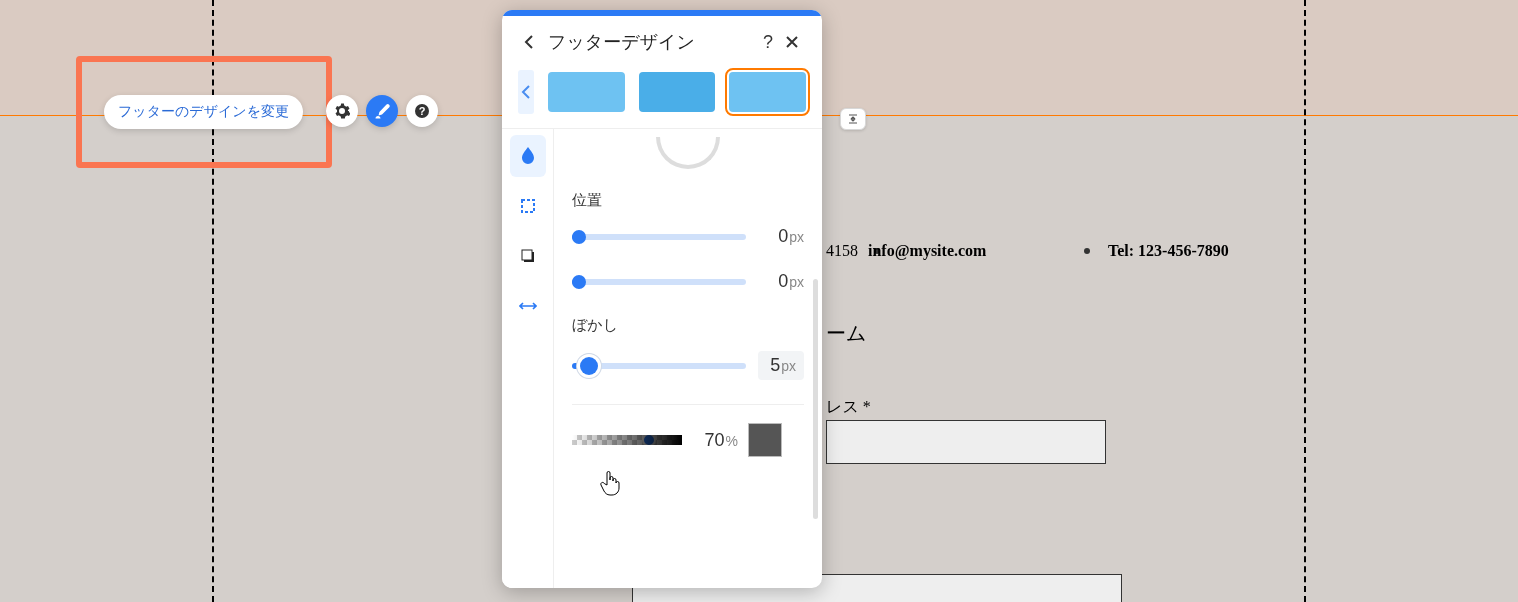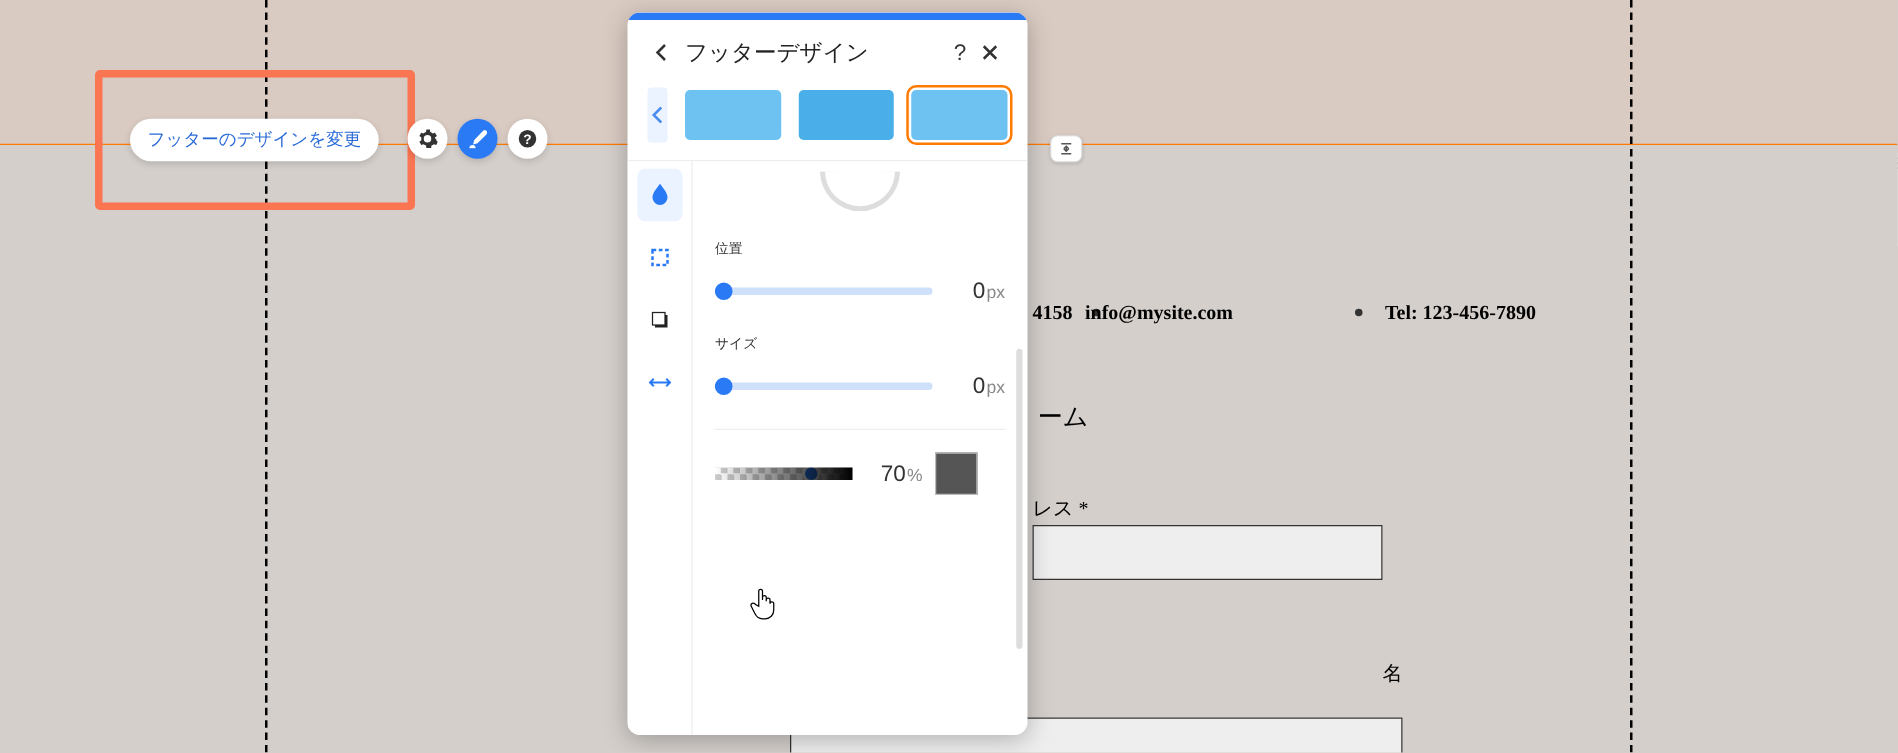--- a/index.html
+++ b/index.html
@@ -3,21 +3,21 @@
 <meta charset="utf-8">
 <style>
 * { box-sizing: border-box; margin: 0; padding: 0; }
 body {
   width: 1518px; height: 602px;
   font-family: -apple-system, BlinkMacSystemFont, "Segoe UI", sans-serif;
   background: #d4cfcb;
   overflow: hidden; position: relative;
 }
 .canvas {
-  position: absolute; inset: 0; text-align: right;
+  position: absolute; inset: 0;
 }
 .guide-v {
   position: absolute; top: 0; bottom: 0; width: 0;
   border-left: 2px dashed #000;
 }
 .header-band {
   position: absolute; left: 0; right: 0; top: 0; height: 115px;
   background: #dacbc2;
 }
 .footer-band {
@@ -171,21 +171,21 @@
 .side-tab.dark { color:#222; }
 .panel-main {
   flex:1; padding:8px 18px 6px; overflow:auto; position:relative;
 }
 .arc {
   width:64px;height:32px;border:4px solid #ddd;border-top:none;
   border-bottom-left-radius:64px;border-bottom-right-radius:64px;
   margin:0 auto 22px;
 }
 .ctrl { margin-bottom:24px; }
-.ctrl-lbl { font-size:11px; color:#333; margin-bottom:16px; }
+.ctrl-lbl { font-size:15px; color:#333; margin-bottom:16px; }
 .ctrl-row { display:flex; align-items:center; gap:12px; }
 .slider {
   flex:1; height:6px; border-radius:3px;
   background:linear-gradient(to right,#2b7af5 0%,#2b7af5 var(--p,4%),#cfe0fa var(--p,4%),#cfe0fa 100%);
   position:relative;
 }
 .slider .thumb {
   position:absolute; top:50%; transform:translate(-50%,-50%);
   width:14px;height:14px;border-radius:50%;background:#2b7af5;
 }
@@ -275,21 +275,21 @@
       </svg>
   </div>
 
 
   <div class="newsletter" style="position:absolute;left:316px;top:384px;">
     <div class="nl-field-label">名</div>
     <div class="nl-input"></div>
 
   </div>
 
-  <div style="position:absolute;left:826px;top:242px;font-family:Georgia,serif;font-weight:bold;">4158</div>
+  <div style="position:absolute;left:826px;top:242px;font-family:Georgia,serif;font-weight:normal;">4158</div>
   <div style="position:absolute;left:874px;top:240px;"><span class="dot" style="display:inline-block;width:6px;height:6px;background:#333;border-radius:50%;"></span></div>
   <div style="position:absolute;left:868px;top:242px;font-family:Georgia,serif;font-weight:bold;">info@mysite.com</div>
   <div style="position:absolute;left:1084px;top:240px;"><span class="dot" style="display:inline-block;width:6px;height:6px;background:#333;border-radius:50%;"></span></div>
   <div style="position:absolute;left:1108px;top:242px;font-family:Georgia,serif;font-weight:bold;">Tel: 123-456-7890</div>
 
   <div class="right-labels">
     <div class="muh">ーム</div>
     <div class="lbl">レス *</div>
   </div>
   <div class="nl-input2"></div>
@@ -353,29 +353,37 @@
         <div class="ctrl-lbl">位置</div>
         <div class="ctrl-row">
           <div class="slider" style="--p:4%">
               <div class="thumb" style="left:4%"></div>
             </div>
           <div class="val"><span>0</span><span class="unit">px</span></div>
         </div>
       </div>
 
       <div class="ctrl">
-        <div class="ctrl-lbl">サイズ</div>
         <div class="ctrl-row">
           <div class="slider" style="--p:4%">
               <div class="thumb" style="left:4%"></div>
             </div>
           <div class="val"><span>0</span><span class="unit">px</span></div>
         </div>
       </div>
 
+      <div class="ctrl">
+        <div class="ctrl-lbl">ぼかし</div>
+        <div class="ctrl-row">
+          <div class="slider ring" style="--p:10%">
+              <div class="thumb" style="left:10%"></div>
+            </div>
+          <div class="val box"><span>5</span><span class="unit">px</span></div>
+        </div>
+      </div>
 
       <div class="hr"></div>
 
       <div class="ctrl">
         <div class="opacity-row">
           <div class="op-slider">
               <div class="thumb"></div>
             </div>
           <div class="val"><span>70</span><span class="unit">%</span></div>
           <div class="color-swatch"></div>

